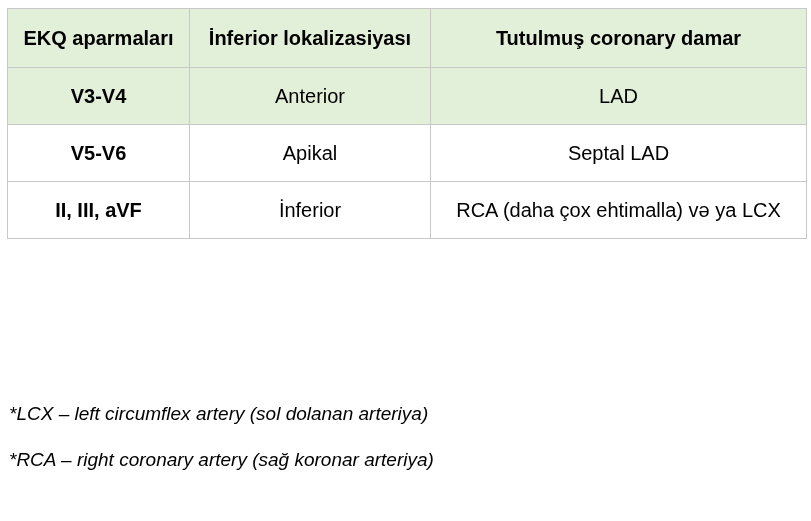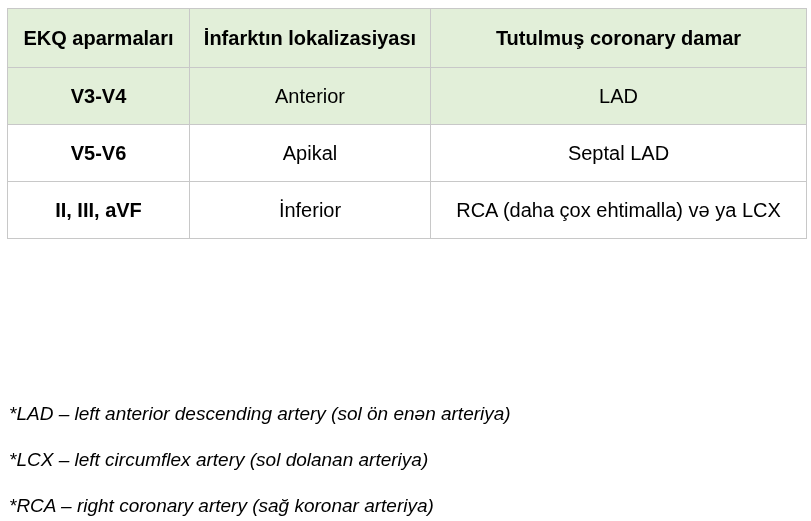--- a/index.html
+++ b/index.html
@@ -24,21 +24,21 @@
 
 <table class="ekg">
   <colgroup>
       <col class="c1">
       <col class="c2">
       <col class="c3">
     </colgroup>
   <thead>
     <tr class="shade">
       <th>EKQ aparmaları</th>
-      <th>İnfarktın lokalizasiyası</th>
+      <th>İnferior lokalizasiyası</th>
       <th>Tutulmuş coronary damar</th>
     </tr>
   </thead>
   <tbody>
     <tr class="shade">
       <td class="lead">V3-V4</td>
       <td>Anterior</td>
       <td>LAD</td>
     </tr>
     <tr>
@@ -48,16 +48,15 @@
     </tr>
     <tr>
       <td class="lead">II, III, aVF</td>
       <td>İnferior</td>
       <td>RCA (daha çox ehtimalla) və ya LCX</td>
     </tr>
   </tbody>
 </table>
 
 <div class="notes">
-  <div class="note">*LAD – left anterior descending artery (sol ön enən arteriya)</div>
   <div class="note">*LCX – left circumflex artery (sol dolanan arteriya)</div>
   <div class="note">*RCA – right coronary artery (sağ koronar arteriya)</div>
 </div>
 
 </body></html>

